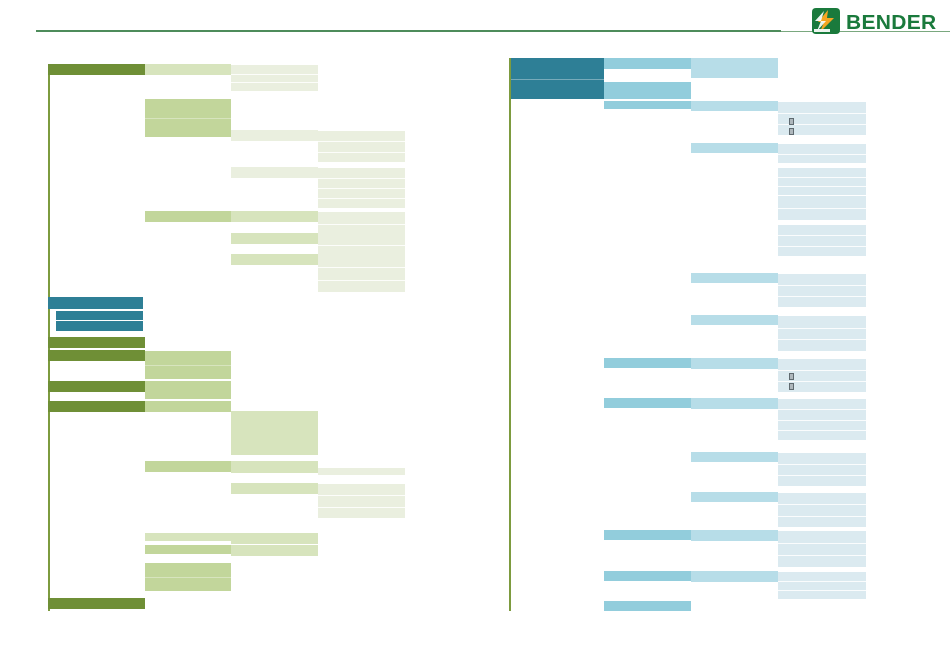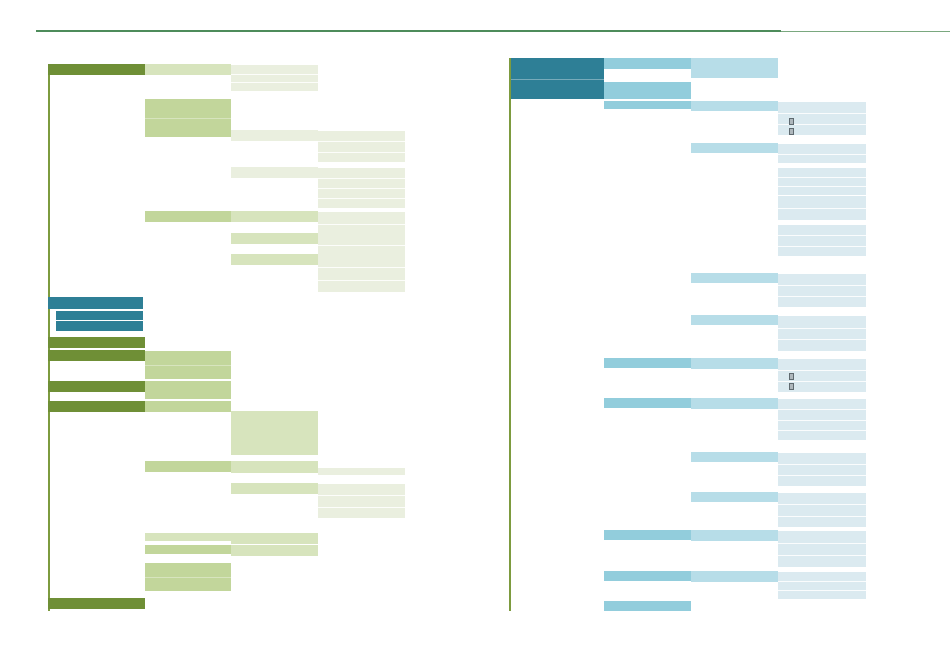--- a/index.html
+++ b/index.html
@@ -120,20 +120,31 @@
   }
 </style>
 </head>
 <body>
 
 <div class="page">
 
   <div class="header-rule"></div>
   <div class="header-rule-2"></div>
 
+  <div class="logo">
+    <span class="logo-mark">
+      <svg width="28" height="26" viewBox="0 0 28 26" xmlns="http://www.w3.org/2000/svg">
+        <rect x="0" y="0" width="28" height="26" rx="4" fill="#1a7a3c"></rect>
+        <path d="M16 2 L6 14 L12 14 L8 24 L22 10 L15 10 Z" fill="#f5a623"></path>
+        <path d="M12 3 L3 13 L9 13 L5 23 L14 13 L9 13 Z" fill="#ffffff" opacity="0.92"></path>
+        <rect x="2" y="21" width="16" height="3" fill="#ffffff" opacity="0.92"></rect>
+      </svg>
+    </span>
+    <span class="logo-text">BENDER</span>
+  </div>
 
   <div class="panel panel-left">
     <div class="spine" style="left:48px; top:64px; height:547px;"></div>
     <div id="left-blocks">
         <div class="cell c-dark" style="left: 48px; top: 64px; width: 97px; height: 11px;"></div>
         <div class="cell c-light" style="left: 145px; top: 64px; width: 86px; height: 11px;"></div>
         <div class="cell c-pale" style="left: 231px; top: 65px; width: 87px; height: 26px;">
           <div class="sep" style="position: absolute; left: 0px; right: 0px; top: 9px;"></div>
           <div class="sep" style="position: absolute; left: 0px; right: 0px; top: 17px;"></div>
         </div>

